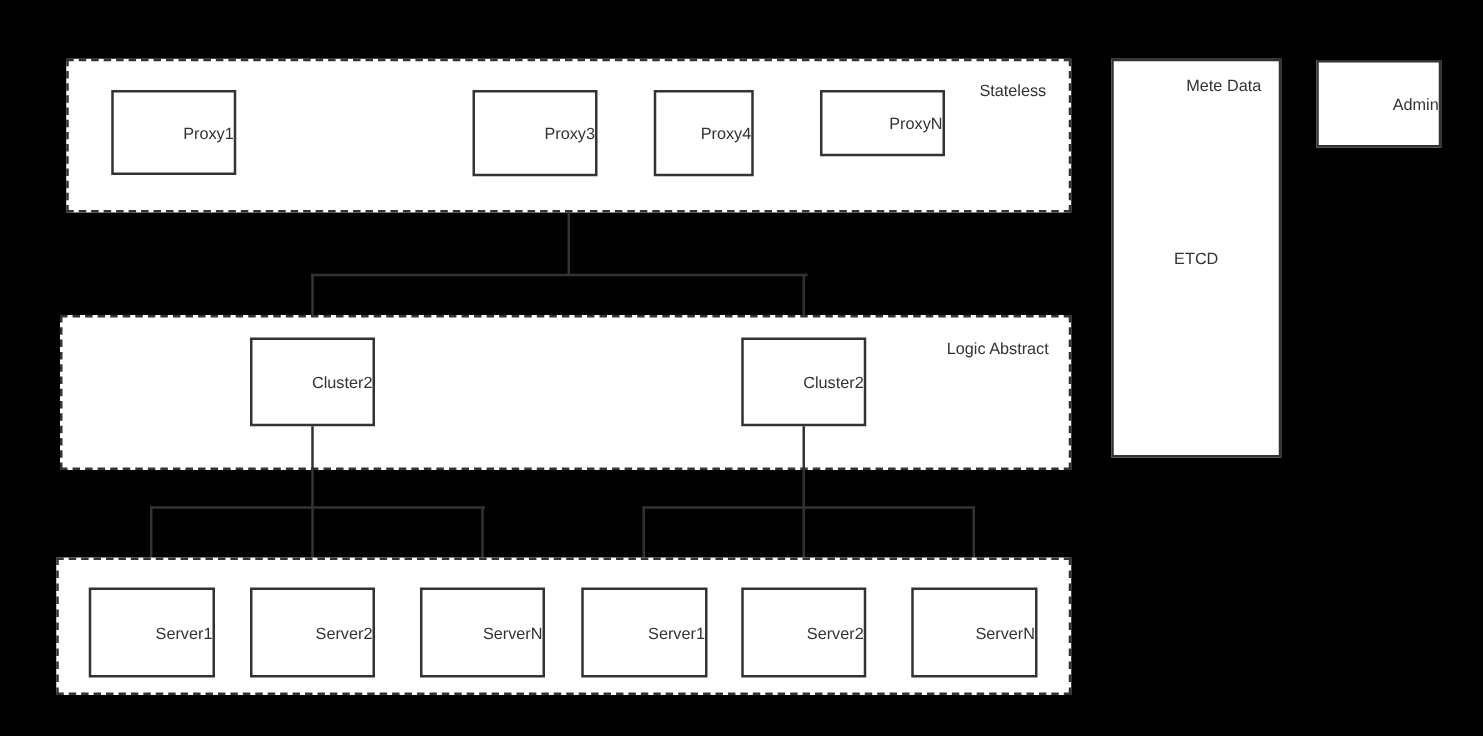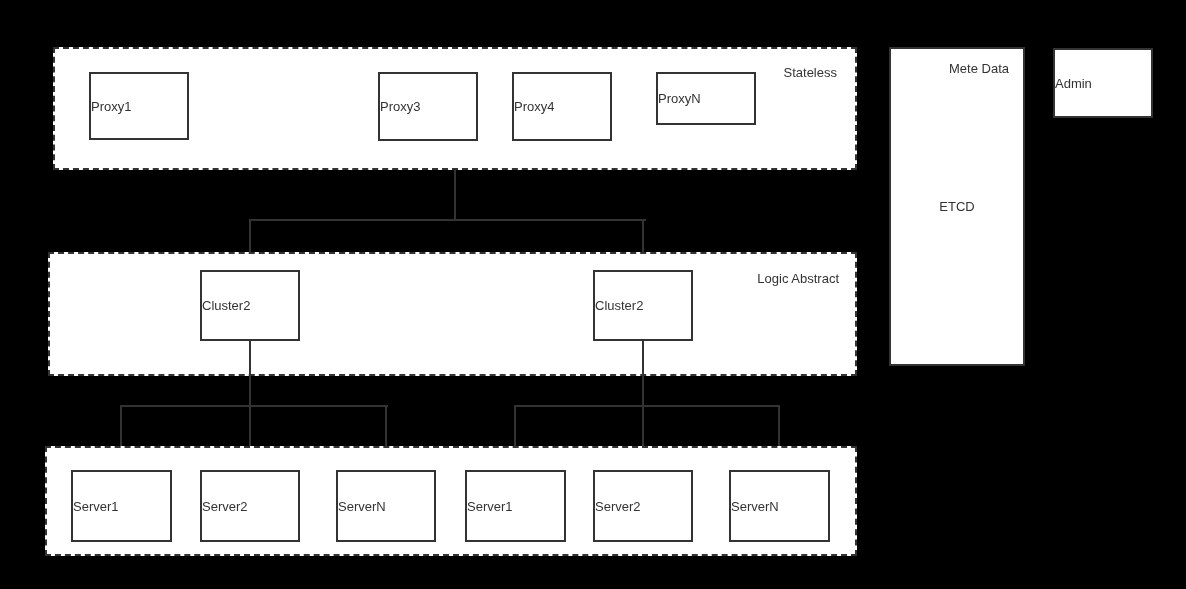--- a/index.html
+++ b/index.html
@@ -27,21 +27,21 @@
     color: #333333;
     white-space: nowrap;
   }
   .node {
     position: absolute;
     box-sizing: border-box;
     background: #ffffff;
     border: 2px solid #333333;
     display: flex;
     align-items: center;
-    justify-content: flex-start;
+    justify-content: flex-end;
     font-size: 13px;
     color: #333333;
   }
   .titled-box {
     position: absolute;
     box-sizing: border-box;
     background: #ffffff;
     border: 2px solid #333333;
     display: flex;
     align-items: center;
@@ -77,21 +77,21 @@
 
   <div class="dashed-container" style="left:53px;top:47px;width:804px;height:123px">
     <span class="container-label" style="top:16px;right:18px">Stateless</span>
   </div>
   <div class="node" style="left:89px;top:72px;width:100px;height:68px">
     <span>Proxy1</span>
   </div>
   <div class="node" style="left:378px;top:72px;width:100px;height:69px">
     <span>Proxy3</span>
   </div>
-  <div class="node" style="left:512px;top:72px;width:100px;height:69px">
+  <div class="node" style="left:523px;top:72px;width:80px;height:69px">
     <span>Proxy4</span>
   </div>
   <div class="node" style="left:656px;top:72px;width:100px;height:53px">
     <span>ProxyN</span>
   </div>
 
   <div class="seg" style="left:454px;top:170px;width:2px;height:50px"></div>
   <div class="seg" style="left:249px;top:219px;width:397px;height:2px"></div>
   <div class="seg" style="left:249px;top:219px;width:2px;height:41px"></div>
   <div class="arrow-down" style="left:244px;top:259px"></div>

